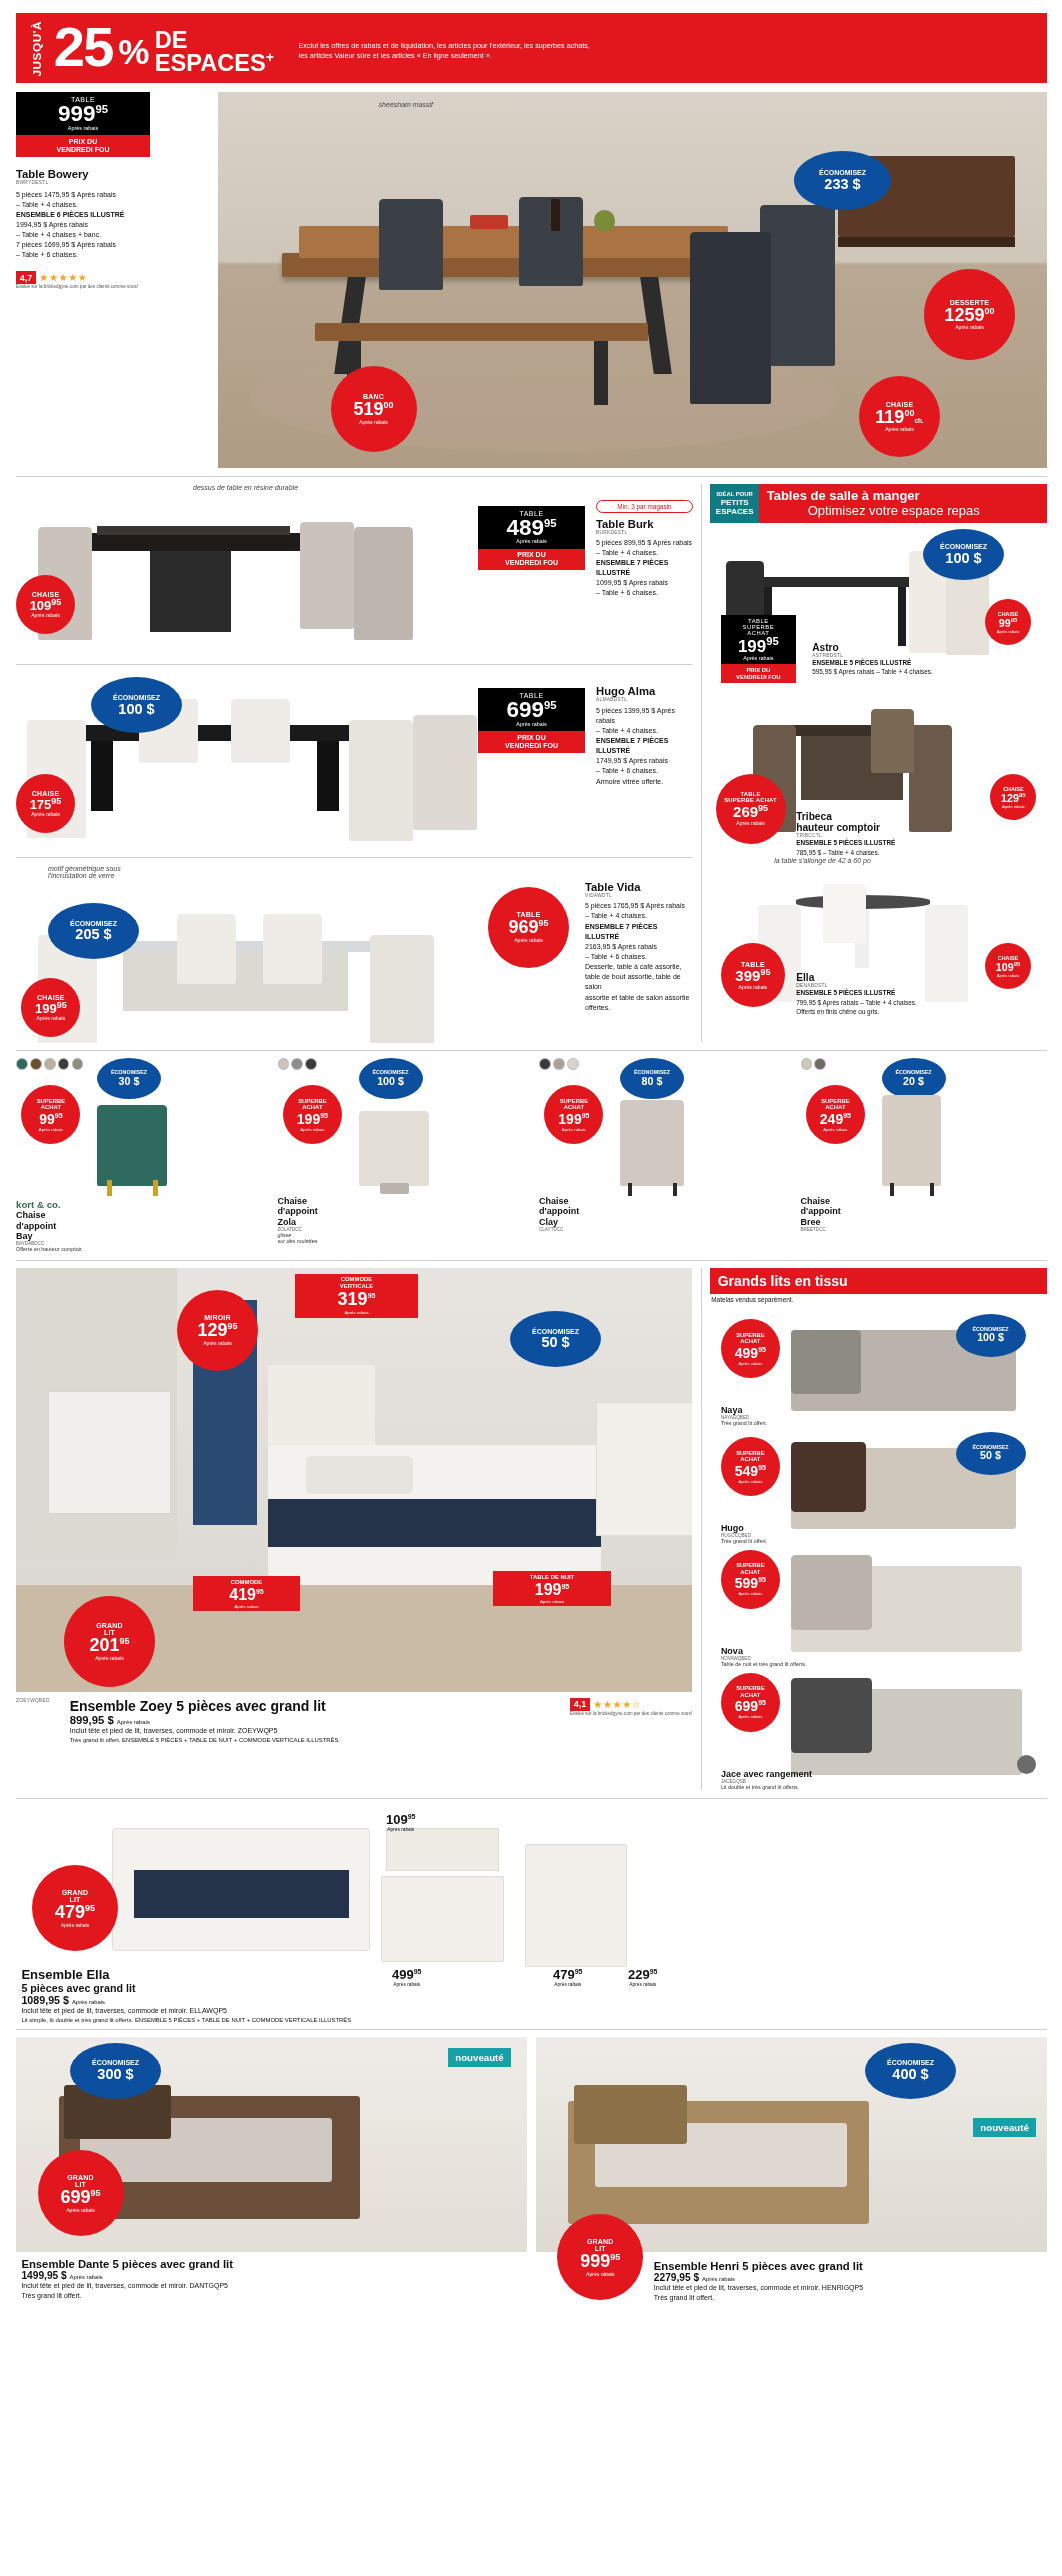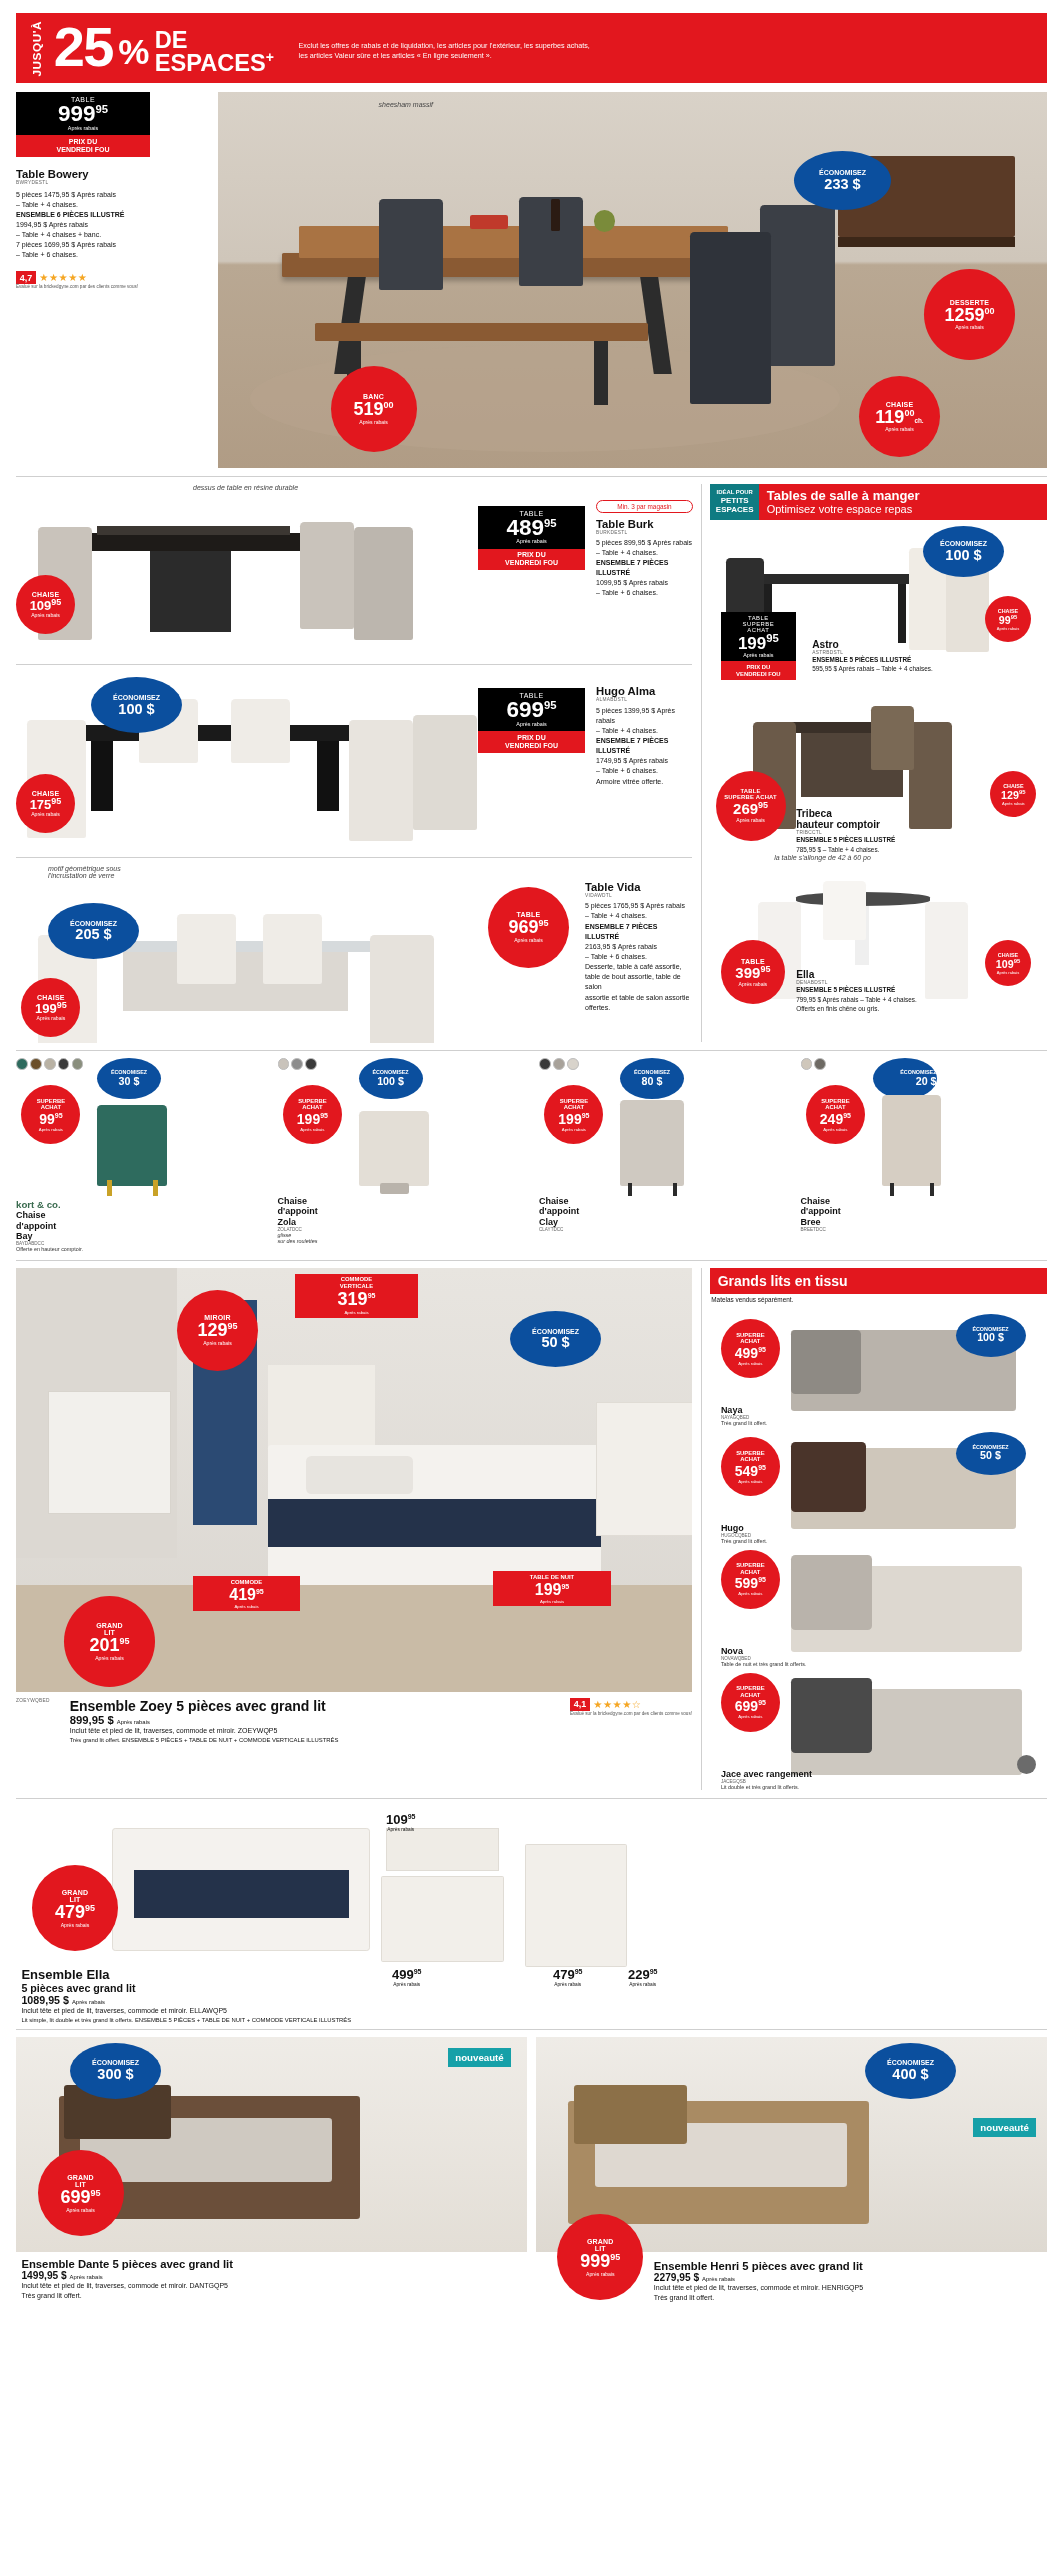--- a/index.html
+++ b/index.html
@@ -384,21 +384,21 @@
     <div class="vsep" style="flex:1; padding-left:8.6px; position:relative;">
 
       <div style="display:flex; align-items:stretch; gap:0;">
         <div class="tealbadge" style="width:49px; display:flex; flex-direction:column; justify-content:center;">
           <div>IDÉAL POUR</div>
           <div style="font-size:8px;">PETITS</div>
           <div style="font-size:8px;">ESPACES</div>
         </div>
         <div style="background:#e2171e; color:#fff; flex:1; padding:4.3px 7.5px;">
           <div style="font-size:13px; font-weight:bold;">Tables de salle à manger</div>
-          <div style="font-size:11px;">Optimisez votre espace repas</div>
+          <div style="font-size:13px;margin-left:41px;">Optimisez votre espace repas</div>
         </div>
       </div>
 
       <div style="position:relative; height:161px; margin-top:6.4px;">
         <div class="scene">
           <div style="position:absolute; left:43px; top:48px; width:161px; height:9.7px; background:#2a2a2a;"></div>
           <div style="position:absolute; left:54px; top:58px; width:7.5px; height:59px; background:#1e1e1e;"></div>
           <div style="position:absolute; left:188px; top:58px; width:7.5px; height:59px; background:#1e1e1e;"></div>
           <div class="chairshape" style="left:199px; top:21.5px; width:43px; height:102px; background:#f0ece5;"></div>
           <div class="chairshape" style="left:236px; top:27px; width:43px; height:99px; background:#e6e1d9;"></div>
@@ -597,21 +597,21 @@
 d'appoint
 Clay</div>
       <div class="chaircode">CLAYTDCC</div>
     </div>
 
     <div style="flex:1; position:relative;">
       <div class="swatches">
         <div class="sw" style="background:#cfc7bb;"></div>
         <div class="sw" style="background:#6e6a64;"></div>
       </div>
-      <div class="oval" style="left:72px; top:0; width:64px; height:41px;align-items:flex-end;">
+      <div class="oval" style="left:81px; top:0; width:64px; height:41px;">
         <div class="lbl" style="font-size:5.4px;">ÉCONOMISEZ</div>
         <div class="val" style="font-size:10.7px;">20 $</div>
       </div>
       <div class="superbe" style="left:5.4px; top:27px; width:59px; height:59px;">
         <div class="lbl">SUPERBE</div>
         <div class="lbl">ACHAT</div>
         <div class="price"><span>249</span><sup>95</sup></div>
         <div class="after">Après rabais</div>
       </div>
       <div class="scene" style="height:123px; position:relative;">

